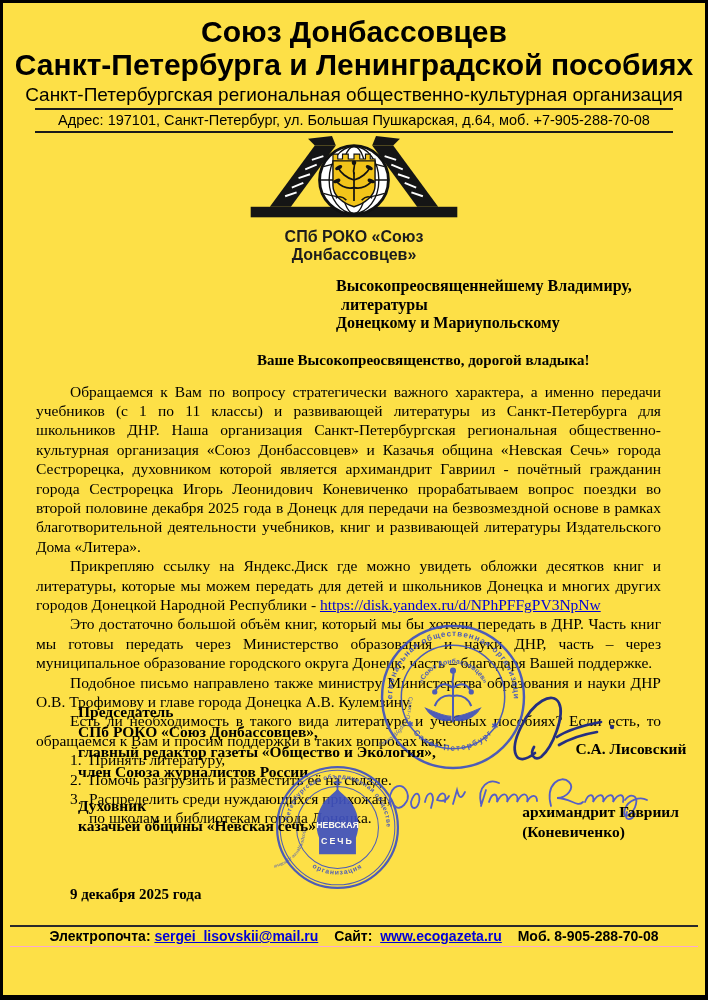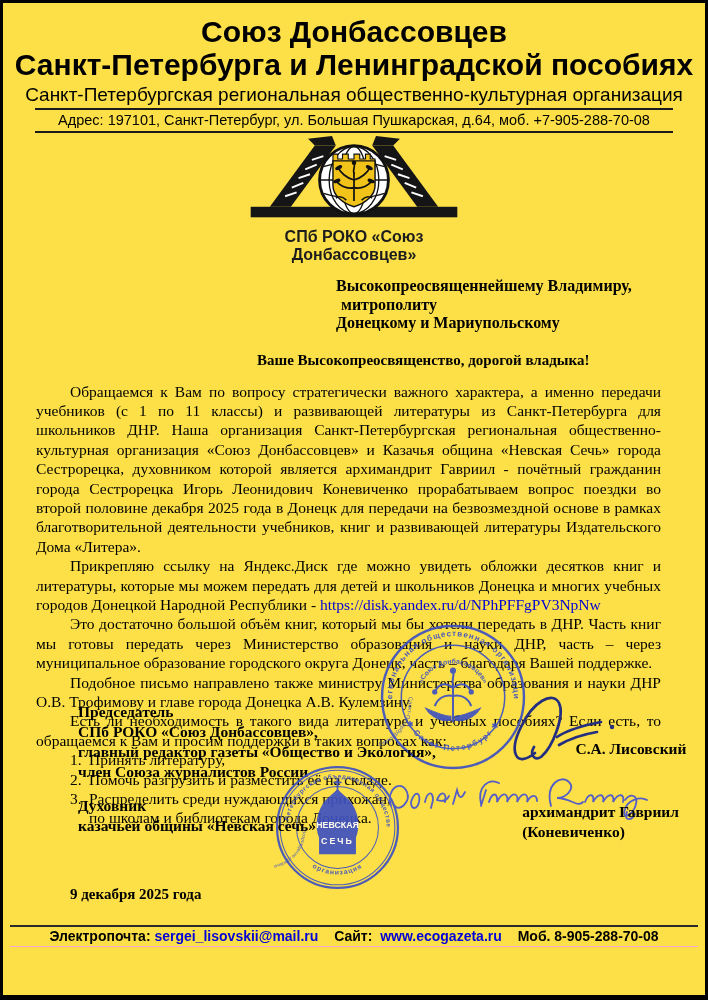--- a/index.html
+++ b/index.html
@@ -24,21 +24,21 @@
   .addr{font-size:14.5px;line-height:17px;margin-top:2px;}
   
   .logo{width:246px;margin:3px auto 0;text-align:center;}
   .logo-caption{font-family:"Liberation Sans", sans-serif;font-size:16px;font-weight:600;color:#1c1c1c;margin-top:0px;}
   
   .recipient{margin:13px 0 0 333px;font-weight:bold;font-size:16px;line-height:18.5px;}
   .salut{margin:19px 0 0 254px;font-weight:bold;font-size:15px;}
   
   .bodytext{margin:13px 44px 0 33px;font-size:15.5px;line-height:19.4px;text-align:justify;}
   .bodytext p{margin:0;text-indent:34px;}
-  a.link{color:#0000d8;cursor:pointer;}
+  a.link{color:#0000d8;text-decoration:underline;cursor:pointer;}
   .list{margin:0 29px 0 67px;font-size:15.5px;line-height:19.3px;}
   .li .num{display:inline-block;width:19px;}
   .li .cont{padding-left:19px;}
   
   .abs{position:absolute;}
   .titles-left{left:75px;top:699px;font-weight:bold;font-size:15.5px;line-height:20px;}
   .name1{left:558px;top:737px;width:140px;font-weight:bold;font-size:15.5px;text-align:center;}
   .duhovnik{left:75px;top:793px;font-weight:bold;font-size:15.5px;line-height:20px;}
   .name2{right:26px;top:799px;font-weight:bold;font-size:15.5px;line-height:20px;text-align:left;}
   .date{left:67px;top:883px;font-weight:bold;font-size:15px;}
@@ -116,29 +116,29 @@
       <ellipse cx="100" cy="47" rx="4" ry="2" fill="#111" transform="rotate(-20 100 47)"></ellipse>
       <ellipse cx="136" cy="47" rx="4" ry="2" fill="#111" transform="rotate(20 136 47)"></ellipse>
       <circle cx="118" cy="28" r="2.4" fill="#111"></circle>
       <path d="M110,67 C106,63 102,63 99,65 M126,67 C130,63 134,63 137,65" stroke="#111" stroke-width="1.6" fill="none"></path>
     </svg>
     <div class="logo-caption">СПб РОКО «Союз Донбассовцев»</div>
   </div>
 
   <div class="recipient">
     <div>Высокопреосвященнейшему Владимиру,</div>
-    <div style="padding-left:5px;">митрополиту</div>
+    <div style="padding-left:5px;">литературы</div>
     <div>Донецкому и Мариупольскому</div>
   </div>
 
   <div class="salut">Ваше Высокопреосвященство, дорогой владыка!</div>
 
   <div class="bodytext">
     <p>Обращаемся к Вам по вопросу стратегически важного характера, а именно передачи учебников (с 1 по 11 классы) и развивающей литературы из Санкт-Петербурга для школьников ДНР. Наша организация Санкт-Петербургская региональная общественно-культурная организация «Союз Донбассовцев» и Казачья община «Невская Сечь» города Сестрорецка, духовником которой является архимандрит Гавриил - почётный гражданин города Сестрорецка Игорь Леонидович Коневиченко прорабатываем вопрос поездки во второй половине декабря 2025 года в Донецк для передачи на безвозмездной основе в рамках благотворительной деятельности учебников, книг и развивающей литературы Издательского Дома «Литера».</p>
-    <p><span>Прикрепляю ссылку на Яндекс.Диск где можно увидеть обложки десятков книг и литературы, которые мы можем передать для детей и школьников Донецка и многих учебных городов Донецкой Народной Республики - </span><a class="link">https://disk.yandex.ru/d/NPhPFFgPV3NpNw</a></p>
+    <p><span>Прикрепляю ссылку на Яндекс.Диск где можно увидеть обложки десятков книг и литературы, которые мы можем передать для детей и школьников Донецка и многих других городов Донецкой Народной Республики - </span><a class="link">https://disk.yandex.ru/d/NPhPFFgPV3NpNw</a></p>
     <p>Это достаточно большой объём книг, который мы бы хотели передать в ДНР. Часть книг мы готовы передать через Министерство образования и науки ДНР, часть – через муниципальное образование городского округа Донецк, часть – благодаря Вашей поддержке.</p>
     <p>Подобное письмо направлено также министру Министерства образования и науки ДНР О.В. Трофимову и главе города Донецка А.В. Кулемзину.</p>
     <p>Есть ли необходимость в такого вида литературе и учебных пособиях? Если есть, то обращаемся к Вам и просим поддержки в таких вопросах как:</p>
   </div>
 
   <div class="list">
     <div class="li"><span class="num">1.</span><span>Принять литературу,</span></div>
     <div class="li"><span class="num">2.</span><span>Помочь разгрузить и разместить её на складе.</span></div>
     <div class="li"><span class="num">3.</span><span>Распределить среди нуждающихся прихожан,</span>
       <div class="cont">по школам и библиотекам города Донецка.</div>

